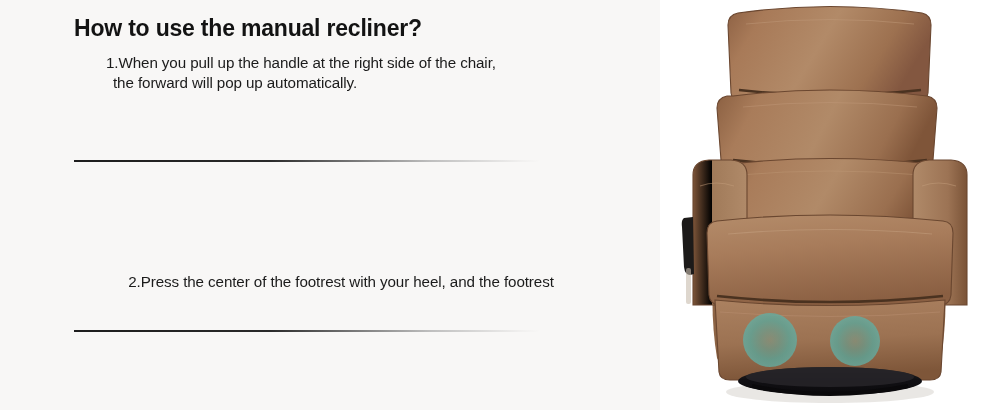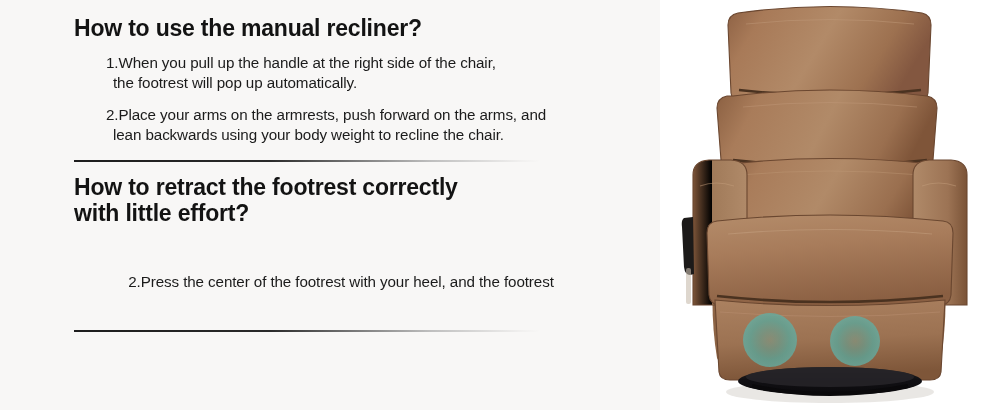--- a/index.html
+++ b/index.html
@@ -93,32 +93,26 @@
 <body>
 
 <div class="page">
 
   <div class="text-panel">
 
     <div class="heading" id="heading-1">How to use the manual recliner?</div>
 
     <div class="list-item" id="item-1-1">
       <span>1.</span><span>When you pull up the handle at the right side of the chair,</span>
-      <span class="list-line2">the footrest will pop up automatically.</span>
+      <span class="list-line2">the forward will pop up automatically.</span>
     </div>
 
-    <div class="list-item" id="item-1-2">
-      <span>2.</span><span>Place your arms on the armrests, push forward on the arms, and</span>
-      <span class="list-line2">lean backwards using your body weight to recline the chair.</span>
-    </div>
 
     <div class="divider" id="divider-1"></div>
 
-    <div class="heading" id="heading-2">How to retract the footrest correctly
-with little effort?</div>
 
 
     <div class="list-item" id="item-2-2">
       <span>2.</span><span>Press the center of the footrest with your heel, and the footrest</span>
     </div>
 
     <div class="divider" id="divider-2"></div>
 
   </div>
 

